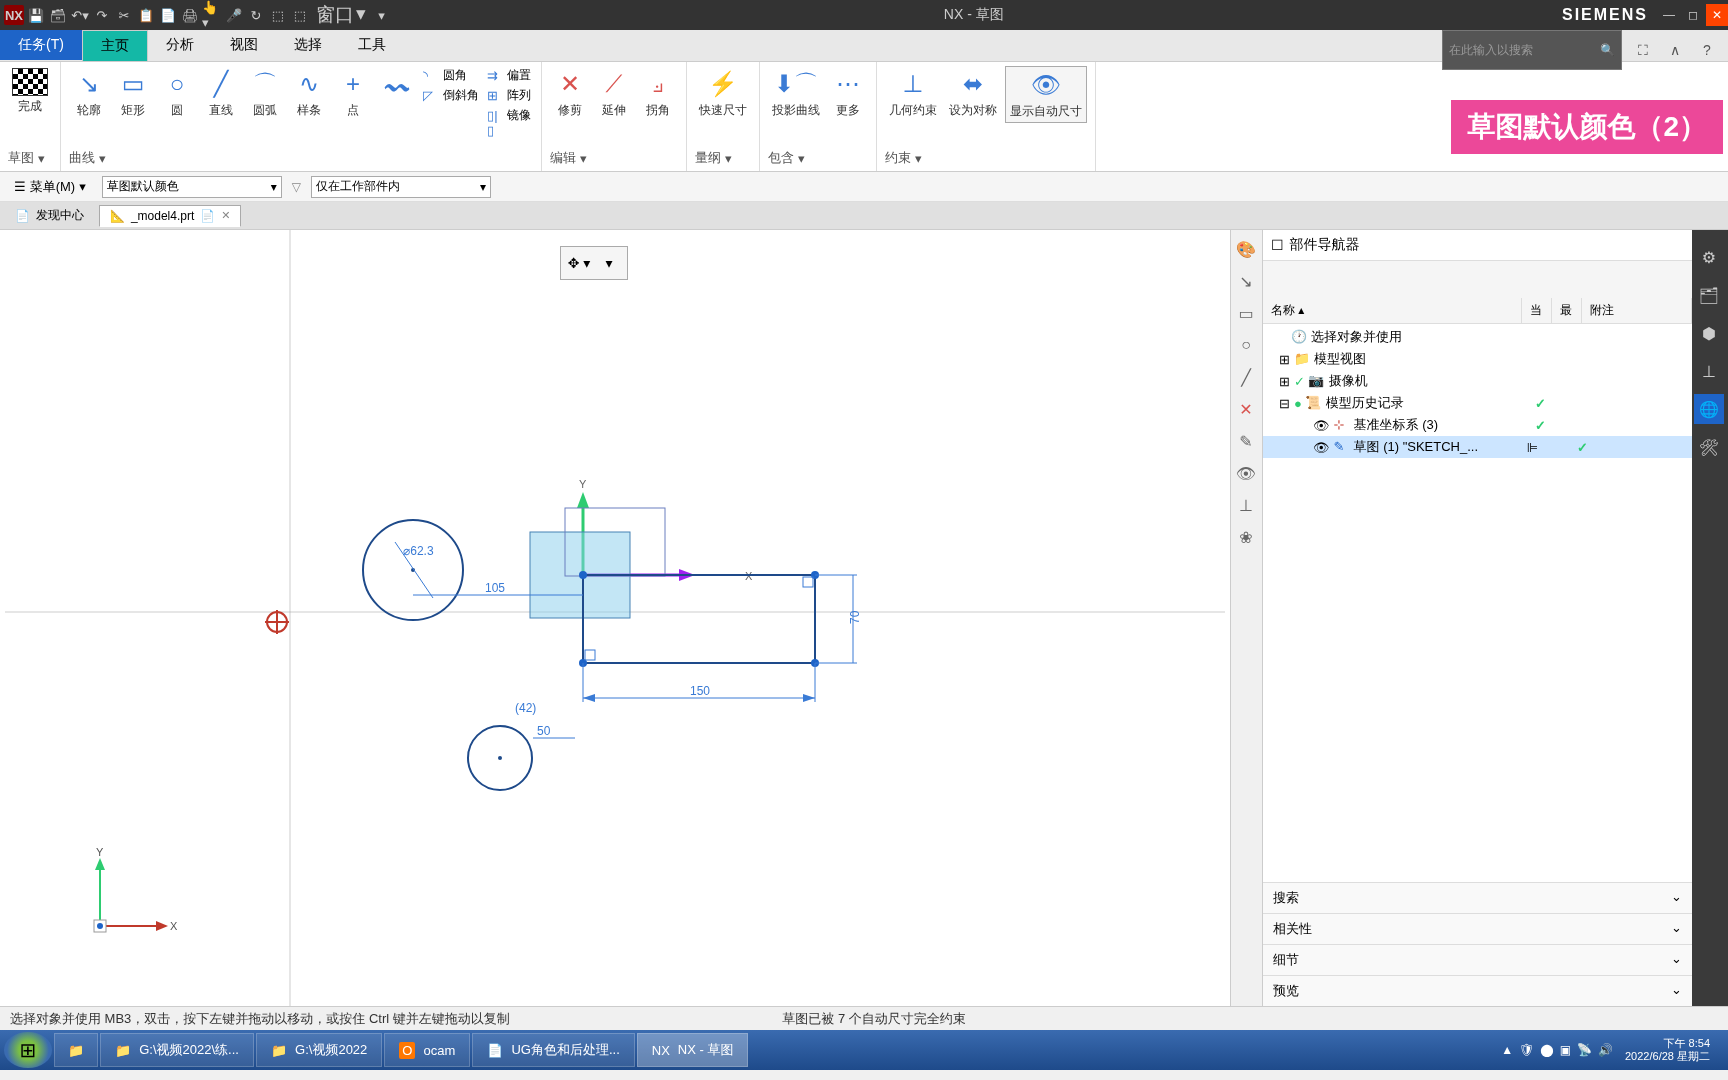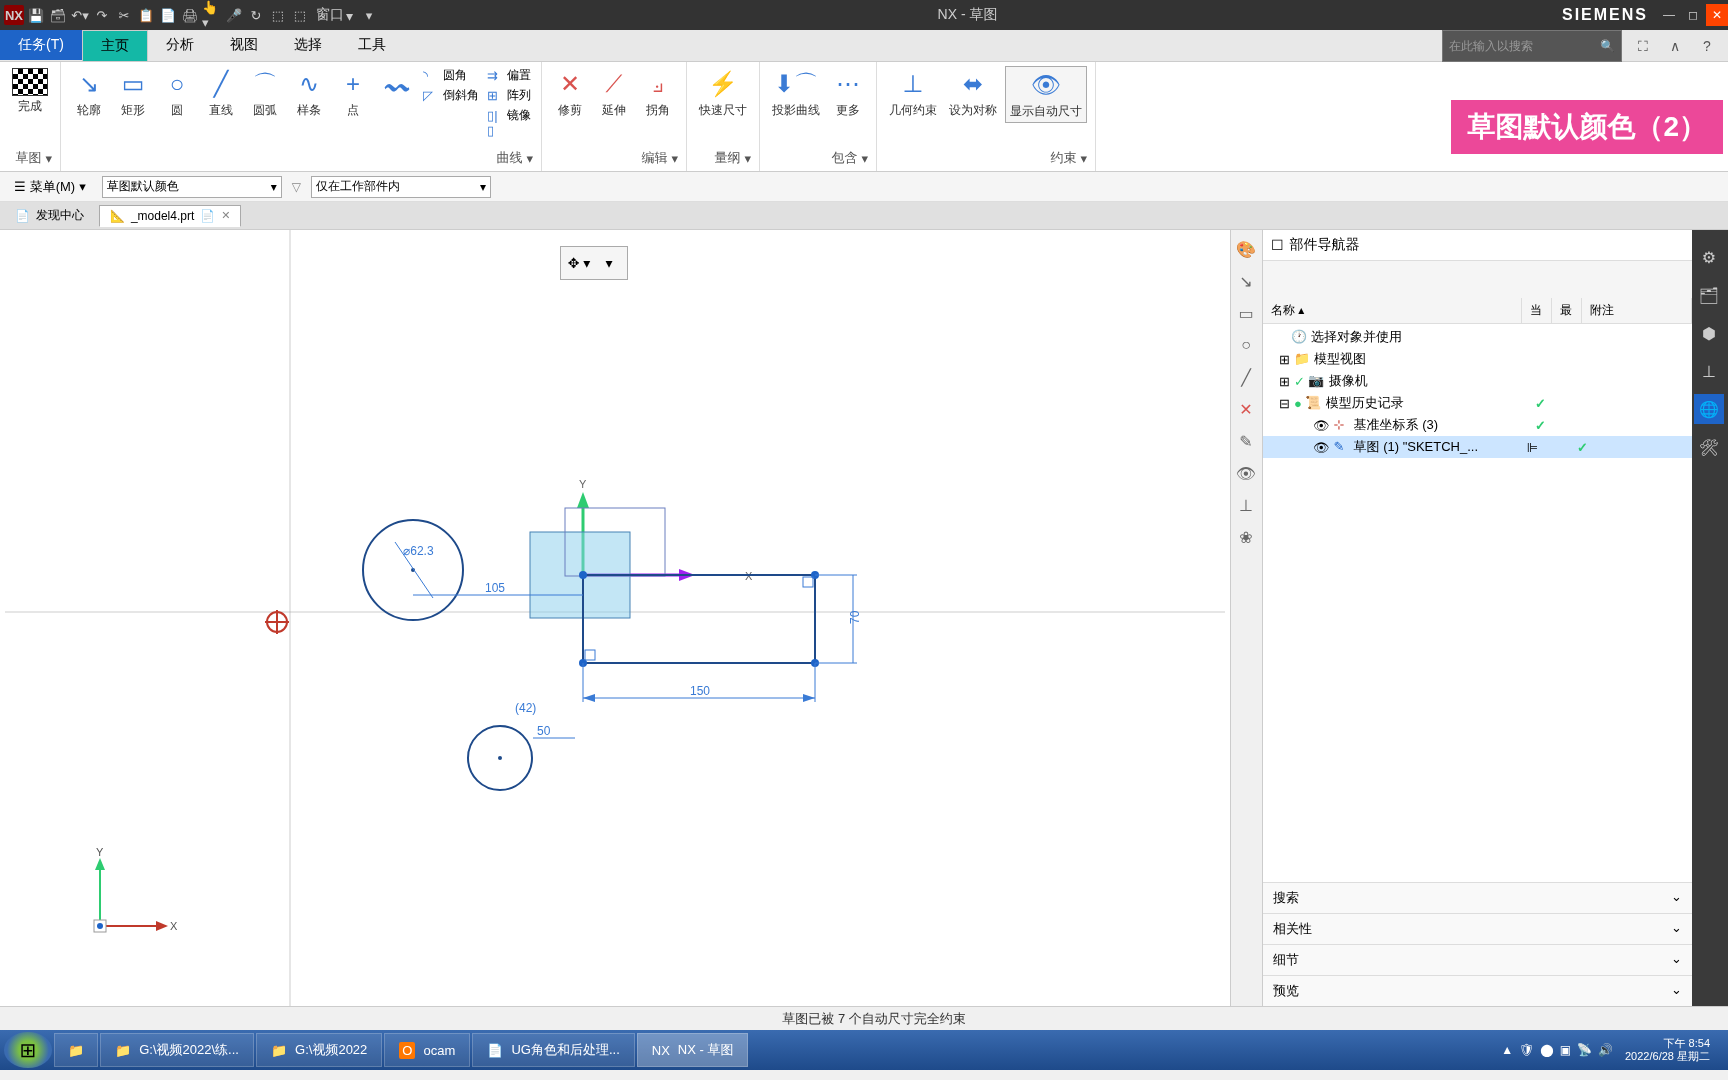--- a/index.html
+++ b/index.html
@@ -8,36 +8,36 @@
 
 .titlebar { background: #333; height: 30px; display: flex; align-items: center; color: #ccc; }
 .titlebar .left-tools { display: flex; gap: 2px; padding: 0 4px; align-items: center; }
 .titlebar .left-tools .ticon { width: 20px; height: 20px; display: flex; align-items: center; justify-content: center; font-size: 13px; color: #ccc; cursor: pointer; }
 .titlebar .nx-icon { background: #8a0000; color: white; font-weight: bold; font-size: 10px; padding: 1px 3px; border-radius: 2px; }
 .titlebar .center-title { flex: 1; text-align: center; font-size: 14px; }
 .titlebar .brand { font-size: 16px; font-weight: bold; letter-spacing: 2px; padding: 0 10px; color: #fff; }
 .titlebar .win-controls { display: flex; gap: 2px; }
 .titlebar .win-controls .wbtn { width: 22px; height: 22px; display: flex; align-items: center; justify-content: center; font-size: 12px; }
 .titlebar .close { background: #ff4400; color: white; }
-.dropdown-label { font-size: 14px; padding: 0 4px; display: flex; align-items: flex-end; gap: 2px; }
+.dropdown-label { font-size: 19px; padding: 0 4px; display: flex; align-items: flex-start; gap: 2px; }
 
 
 .menubar { background: #e8e8e8; height: 32px; display: flex; align-items: flex-start; border-bottom: 1px solid #ccc; }
 .menubar .tab { padding: 6px 18px; font-size: 14px; cursor: pointer; display: flex; align-items: center; }
 .menubar .tab.task { background: #1e64c8; color: white; }
 .menubar .tab.active { background: #14b8a6; border: 1px solid #ccc; border-bottom: none; }
 .menubar .right-search { margin-left: auto; display: flex; align-items: center; gap: 10px; padding: 0 10px; }
-.menubar .search-box { background: #555; border: 1px solid #777; width: 180px; height: 32px; display: flex; align-items: center; padding: 0 6px; color: #999; font-size: 12px; }
+.menubar .search-box { background: #555; border: 1px solid #777; width: 180px; height: 40px; display: flex; align-items: center; padding: 0 6px; color: #999; font-size: 12px; }
 .menubar .mbtn { width: 22px; height: 22px; display: flex; align-items: center; justify-content: center; color: #555; font-size: 14px; }
 
 
 .ribbon { background: white; height: 110px; display: flex; border-bottom: 1px solid #ccc; }
 .ribbon-group { display: flex; flex-direction: column; justify-content: space-between; border-right: 1px solid #ddd; padding: 4px 8px 2px 8px; }
 .ribbon-group .tools { display: flex; gap: 4px; align-items: flex-start; flex: 1; }
-.ribbon-group .group-label { text-align: center; font-size: 13px; color: #555; padding: 2px 0; display: flex; align-items: center; justify-content: flex-end; gap: 4px; }
+.ribbon-group .group-label { text-align: center; font-size: 13px; color: #555; padding: 2px 0; display: flex; align-items: center; justify-content: flex-start; gap: 4px; }
 .rtool { display: flex; flex-direction: column; align-items: center; gap: 2px; padding: 2px 4px; cursor: pointer; }
 .rtool .ricon { width: 32px; height: 32px; display: flex; align-items: center; justify-content: center; font-size: 24px; color: #3a7bd5; }
 .rtool .rlabel { font-size: 12px; color: #333; white-space: nowrap; }
 .rtool-small { display: flex; align-items: center; gap: 4px; padding: 1px 2px; cursor: pointer; font-size: 12px; }
 .rtool-small .ricon-s { width: 16px; height: 16px; font-size: 13px; color: #3a7bd5; }
 .rtool-col { display: flex; flex-direction: column; gap: 1px; }
 .finish-icon { display: inline-block; width: 36px; height: 28px; background: repeating-conic-gradient(#000 0 25%, #fff 0 50%) 0 0/10px 10px; border: 1px solid #333; }
 .pink-banner { position: absolute; top: 100px; right: 5px; background: #ec4899; color: white; font-size: 28px; font-weight: bold; padding: 8px 16px; z-index: 100; }
 
 
@@ -482,20 +482,21 @@
     <div class="rbtn gear">⚙</div>
     <div class="rbtn">🗂</div>
     <div class="rbtn">⬢</div>
     <div class="rbtn">⊥</div>
     <div class="rbtn active">🌐</div>
     <div class="rbtn">🛠</div>
   </div>
 </div>
 
 <div class="statusbar">
+  <span>选择对象并使用 MB3，双击，按下左键并拖动以移动，或按住 Ctrl 键并左键拖动以复制</span>
   <span class="center-status">草图已被 7 个自动尺寸完全约束</span>
 </div>
 
 <div class="taskbar">
   <div class="start">⊞</div>
   <div class="tbtn" style="width:44px; padding:0; justify-content:center">📁</div>
   <div class="tbtn">
       <span>📁</span>
       <span>G:\视频2022\练...</span>
     </div>

